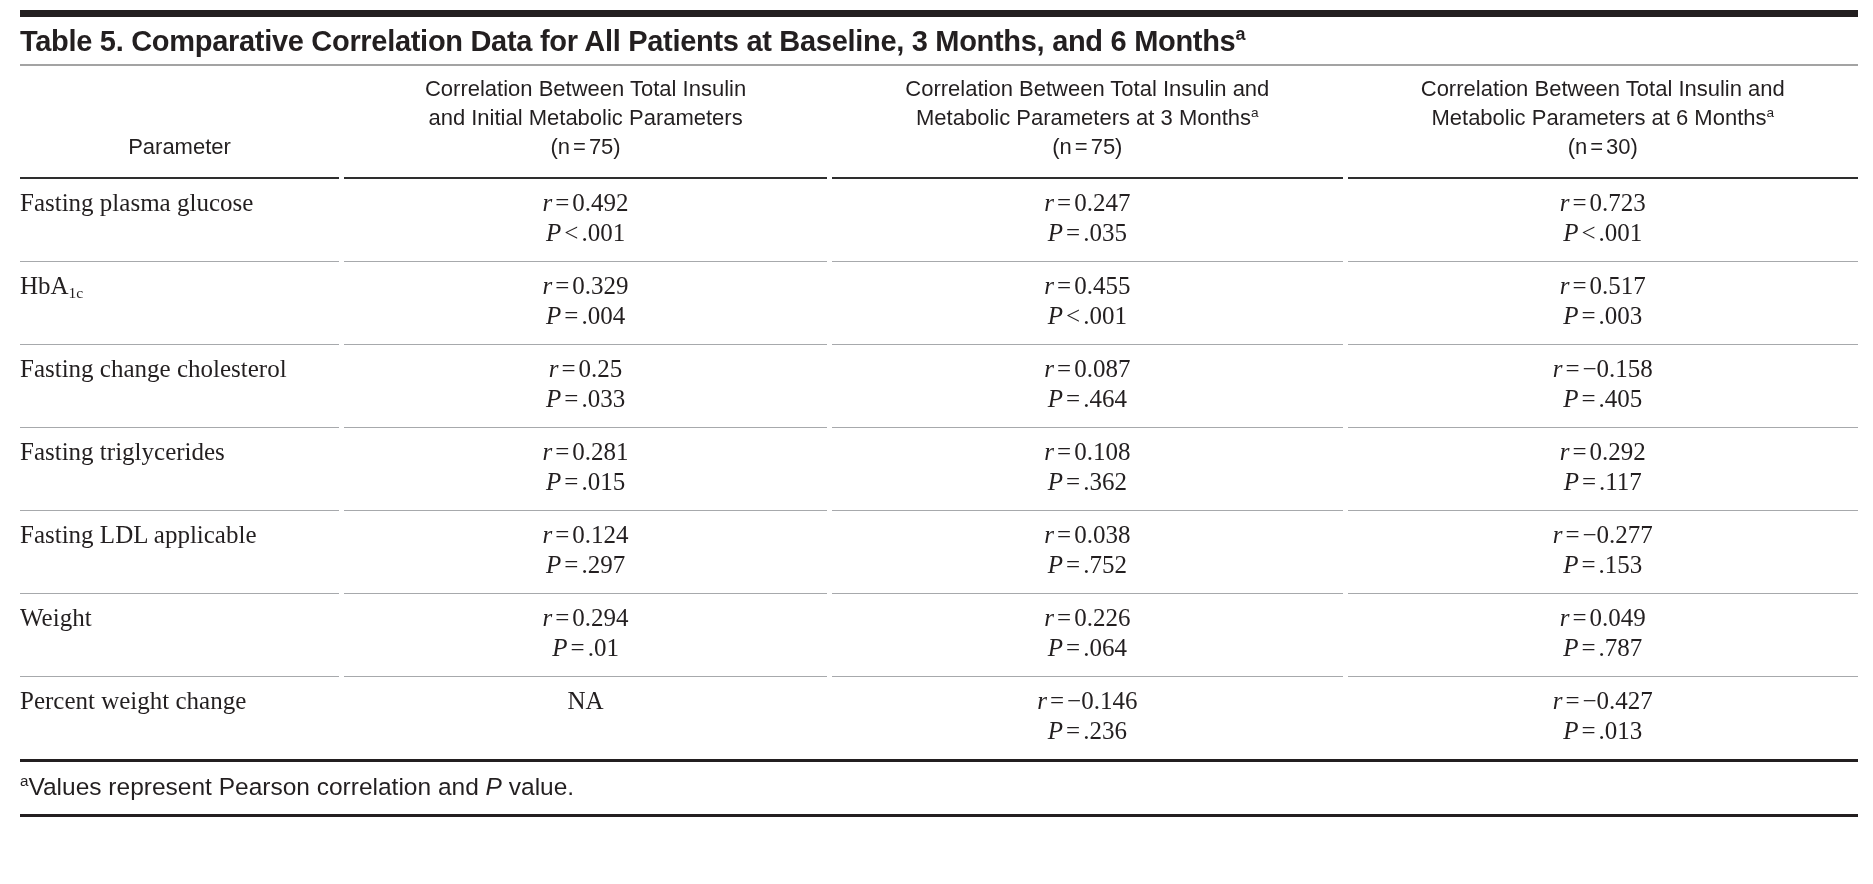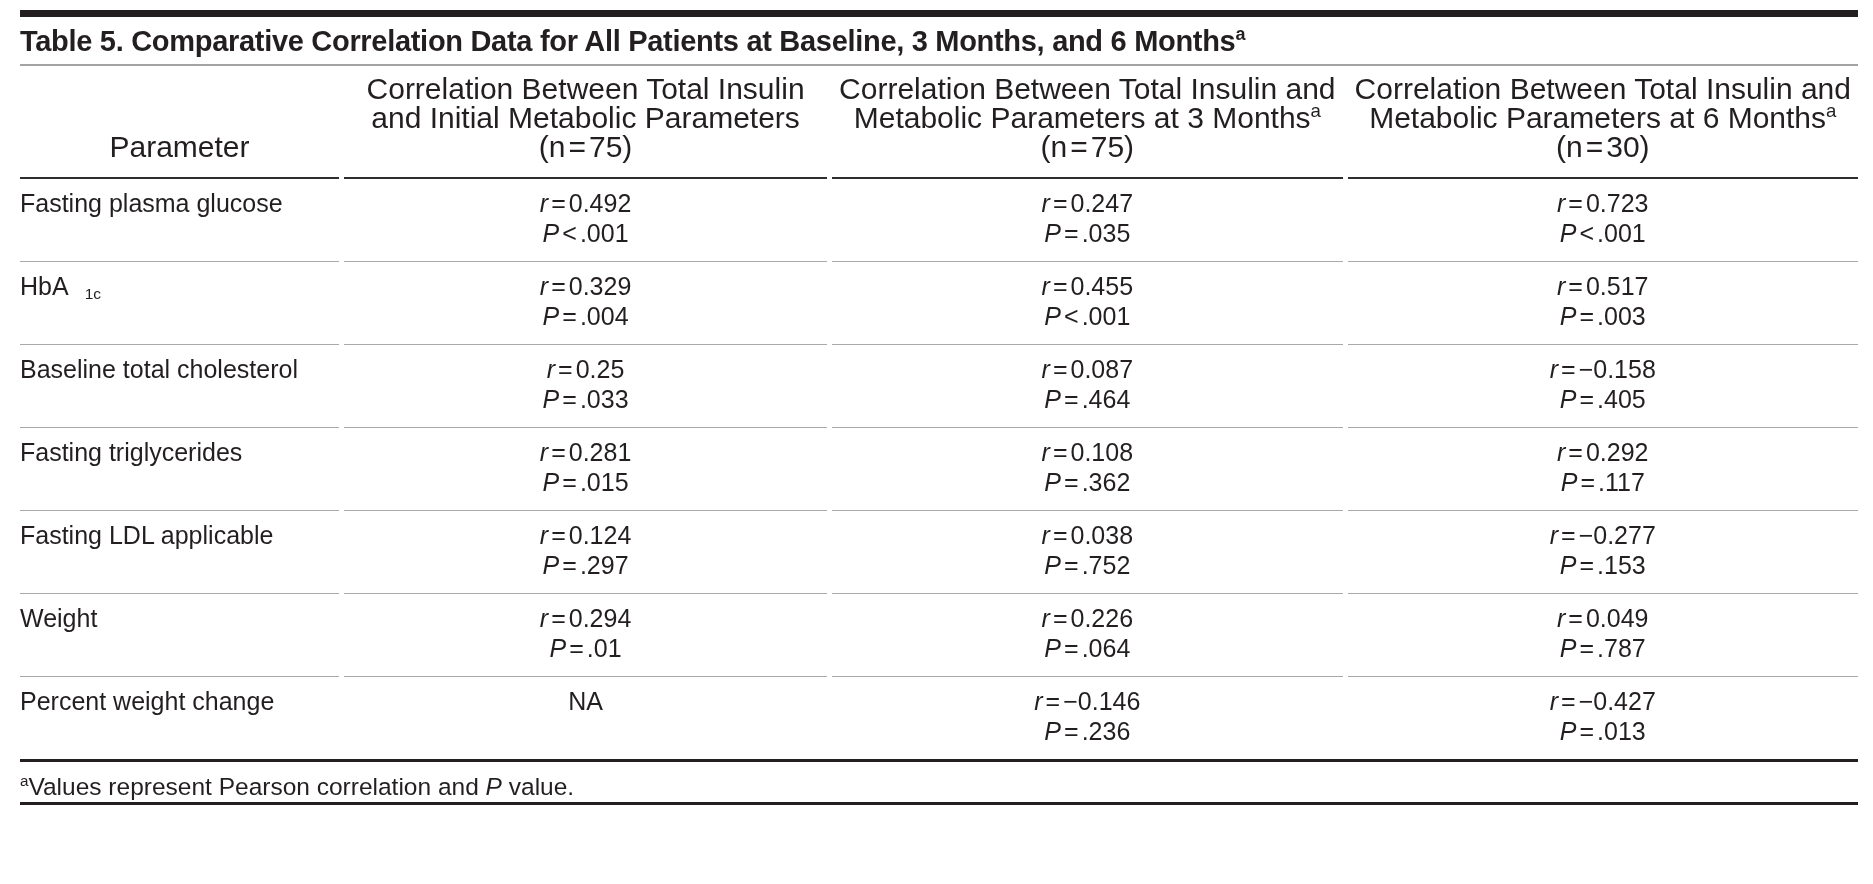--- a/index.html
+++ b/index.html
@@ -11,48 +11,49 @@
     overflow:hidden;
   }
   .page{padding:0 15px 0 20px;}
   .top-bar{height:7px;background:#231f20;margin-top:10px;}
   .table-title{
     font-size:29px;font-weight:700;letter-spacing:-0.3px;
     padding:7px 0 6px;line-height:34px;
     border-bottom:2px solid #a3a3a3;
   }
   sup{font-size:62%;vertical-align:super;line-height:0;}
-  sub{font-size:62%;vertical-align:baseline;position:relative;top:0.25em;line-height:0;margin-left:16px;}
+  sub{font-size:62%;vertical-align:baseline;position:relative;top:0.25em;line-height:0;}
   .eq{padding:0 3px;}
   i{font-style:italic;}
   table.data{
     width:calc(100% + 10px);
     border-collapse:separate;border-spacing:5px 0;
     margin:0 -5px;table-layout:fixed;
   }
   th{
     vertical-align:bottom;font-weight:400;
-    font-size:30px;line-height:29px;
+    font-size:22px;line-height:29px;
     padding:8px 0 16px;text-align:center;
     border-bottom:2px solid #2e2e2e;
   }
   th.col-parameter{text-align:center;}
   td{
     vertical-align:top;
     font-size:25px;line-height:30px;
     padding:9px 0 13px;text-align:center;
     border-bottom:1px solid #a7a9ac;
+    font-family:Liberation Serif, serif;
   }
   td.col-parameter{text-align:left;}
   tr.last td{border-bottom:none;}
   .cell-line{display:block;}
   .footnotes{
     border-top:3px solid #231f20;
     border-bottom:3px solid #231f20;
-    padding:9px 0 0;
+    padding:9px 0 12px;
     font-size:24.5px;line-height:31px;
   }
   .footnote{display:block;}
 </style>
 </head>
 <body>
 
 <div class="page">
   <div class="top-bar"></div>
 
@@ -112,21 +113,21 @@
           <td class="col-three-months">
             <span class="cell-line"><i>r</i><span class="eq">=</span>0.455</span>
             <span class="cell-line"><i>P</i><span class="eq">&lt;</span>.001</span>
           </td>
           <td class="col-six-months">
             <span class="cell-line"><i>r</i><span class="eq">=</span>0.517</span>
             <span class="cell-line"><i>P</i><span class="eq">=</span>.003</span>
           </td>
         </tr>
         <tr>
-          <td class="col-parameter">Baseline total cholesterol</td>
+          <td class="col-parameter">Fasting change cholesterol</td>
           <td class="col-baseline">
             <span class="cell-line"><i>r</i><span class="eq">=</span>0.25</span>
             <span class="cell-line"><i>P</i><span class="eq">=</span>.033</span>
           </td>
           <td class="col-three-months">
             <span class="cell-line"><i>r</i><span class="eq">=</span>0.087</span>
             <span class="cell-line"><i>P</i><span class="eq">=</span>.464</span>
           </td>
           <td class="col-six-months">
             <span class="cell-line"><i>r</i><span class="eq">=</span>−0.158</span>

